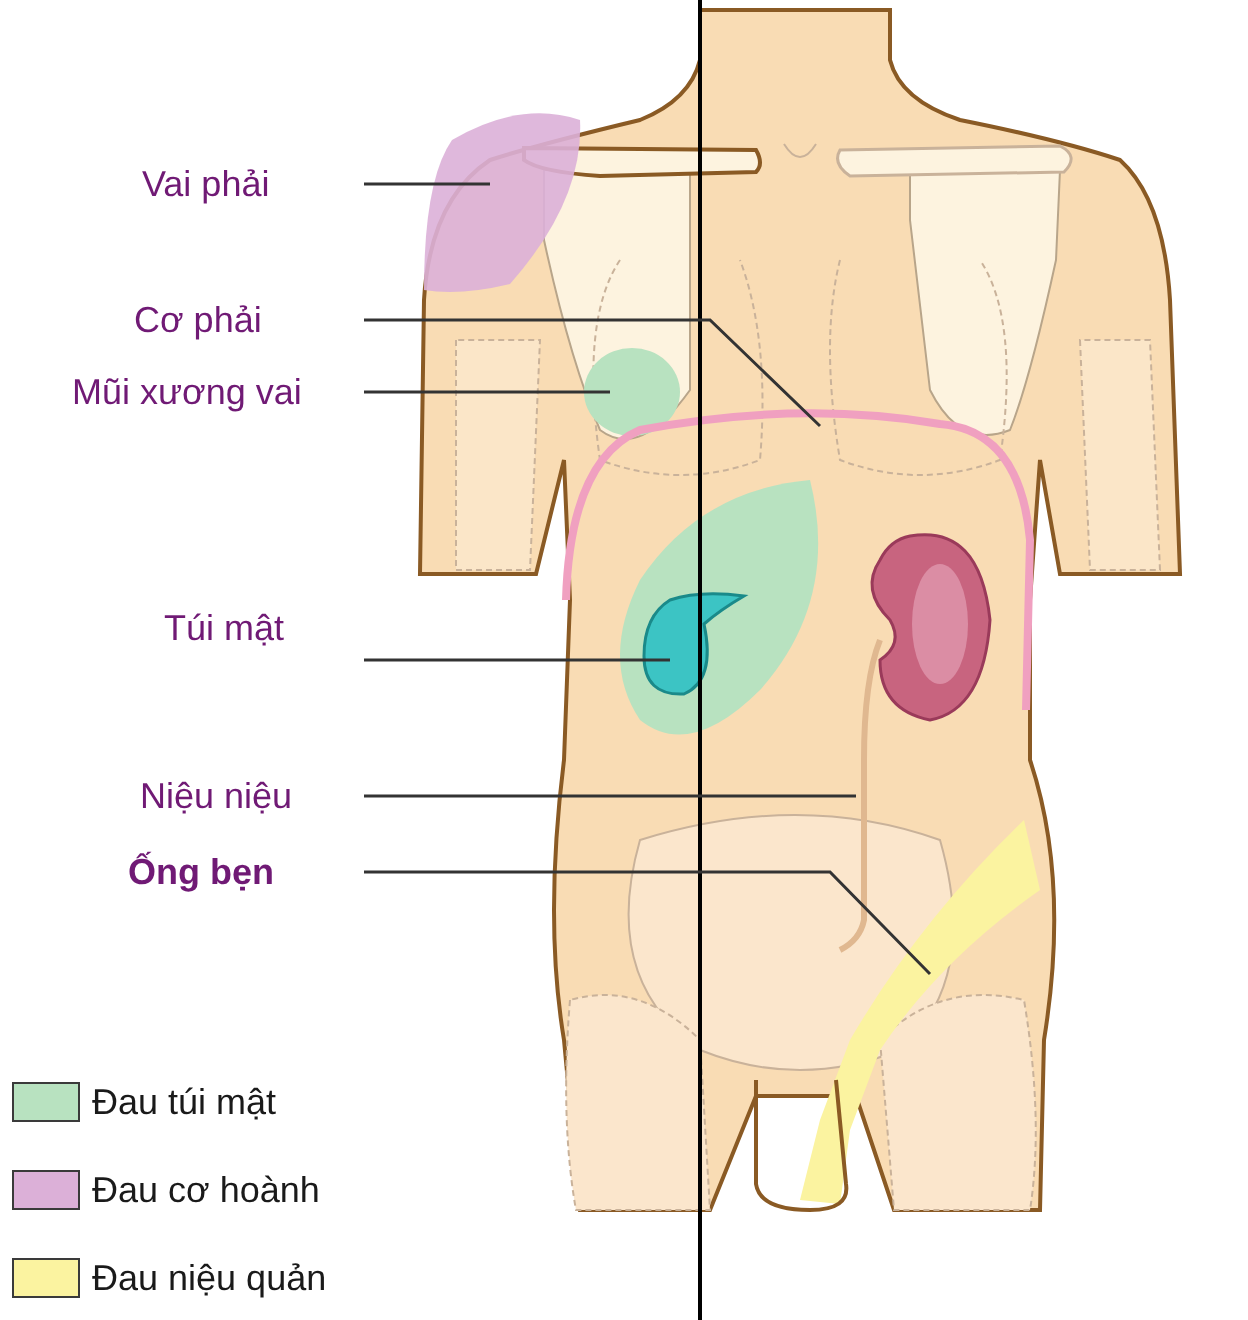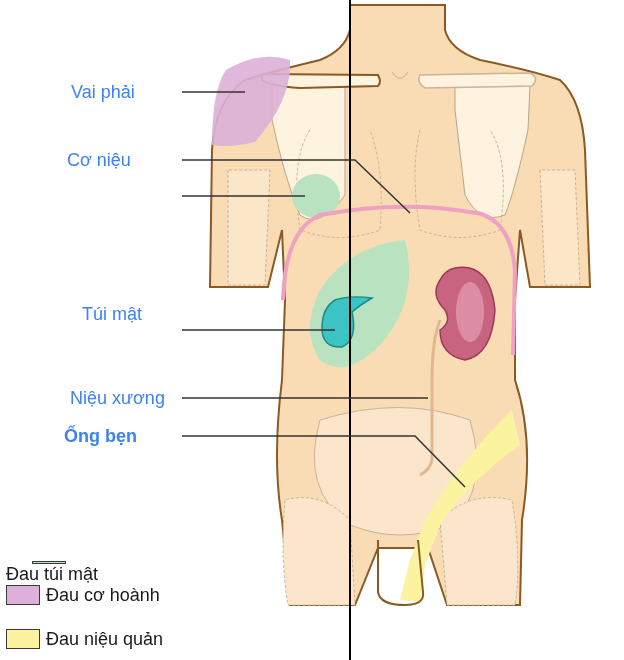--- a/index.html
+++ b/index.html
@@ -1,18 +1,18 @@
 <!DOCTYPE html>
 <html><head>
 <meta charset="utf-8">
 <style>
   html, body { margin:0; padding:0; background:#ffffff; }
   body { width:624px; height:660px; position:relative; overflow:hidden; font-family:"Liberation Sans", sans-serif; }
   .canvas { position:absolute; left:0; top:0; width:624px; height:660px; }
-  .label { position:absolute; font-size:18px; color:#3b82f6; white-space:nowrap; line-height:20px; }
+  .label { position:absolute; font-size:18px; color:#701a75; white-space:nowrap; line-height:20px; }
   .legend-item { position:absolute; left:6px; height:24px; display:flex; align-items:center; }
   .swatch { width:34px; height:20px; border:1.5px solid #3a3a3a; box-sizing:border-box; margin-right:6px; }
   .legend-text { font-size:18px; color:#1a1a1a; white-space:nowrap; }
 </style>
 </head>
 <body>
 
 <div class="canvas">
   <svg width="624" height="660" viewBox="0 0 624 660">
 
@@ -56,27 +56,28 @@
     <line x1="182" y1="92" x2="245" y2="92" stroke="#333" stroke-width="1.5"></line>
     <polyline points="182,160 355,160 410,213" fill="none" stroke="#333" stroke-width="1.5"></polyline>
     <line x1="182" y1="196" x2="305" y2="196" stroke="#333" stroke-width="1.5"></line>
     <line x1="182" y1="330" x2="335" y2="330" stroke="#333" stroke-width="1.5"></line>
     <line x1="182" y1="398" x2="428" y2="398" stroke="#333" stroke-width="1.5"></line>
     <polyline points="182,436 415,436 465,487" fill="none" stroke="#333" stroke-width="1.5"></polyline>
   </svg>
 
   
   <div class="label" style="left:71px; top:82px;">Vai phải</div>
-  <div class="label" style="left:67px; top:150px;">Cơ niệu</div>
+  <div class="label" style="left:67px; top:150px;">Cơ phải</div>
+  <div class="label" style="left:36px; top:186px;">Mũi xương vai</div>
   <div class="label" style="left:82px; top:304px;">Túi mật</div>
-  <div class="label" style="left:70px; top:388px;">Niệu xương</div>
+  <div class="label" style="left:70px; top:388px;">Niệu niệu</div>
   <div class="label" style="left:64px; top:426px;font-weight:bold;">Ống bẹn</div>
 
   
-  <div class="legend-item" style="top:561px;flex-direction:column;">
+  <div class="legend-item" style="top:539px;">
     <div class="swatch" style="background:#b8e2c0;"></div>
     <span class="legend-text">Đau túi mật</span>
   </div>
   <div class="legend-item" style="top:583px;align-items:center;">
     <div class="swatch" style="background:#dcb0d8;"></div>
     <span class="legend-text">Đau cơ hoành</span>
   </div>
   <div class="legend-item" style="top:627px;">
     <div class="swatch" style="background:#fbf3a0;"></div>
     <span class="legend-text">Đau niệu quản</span>

